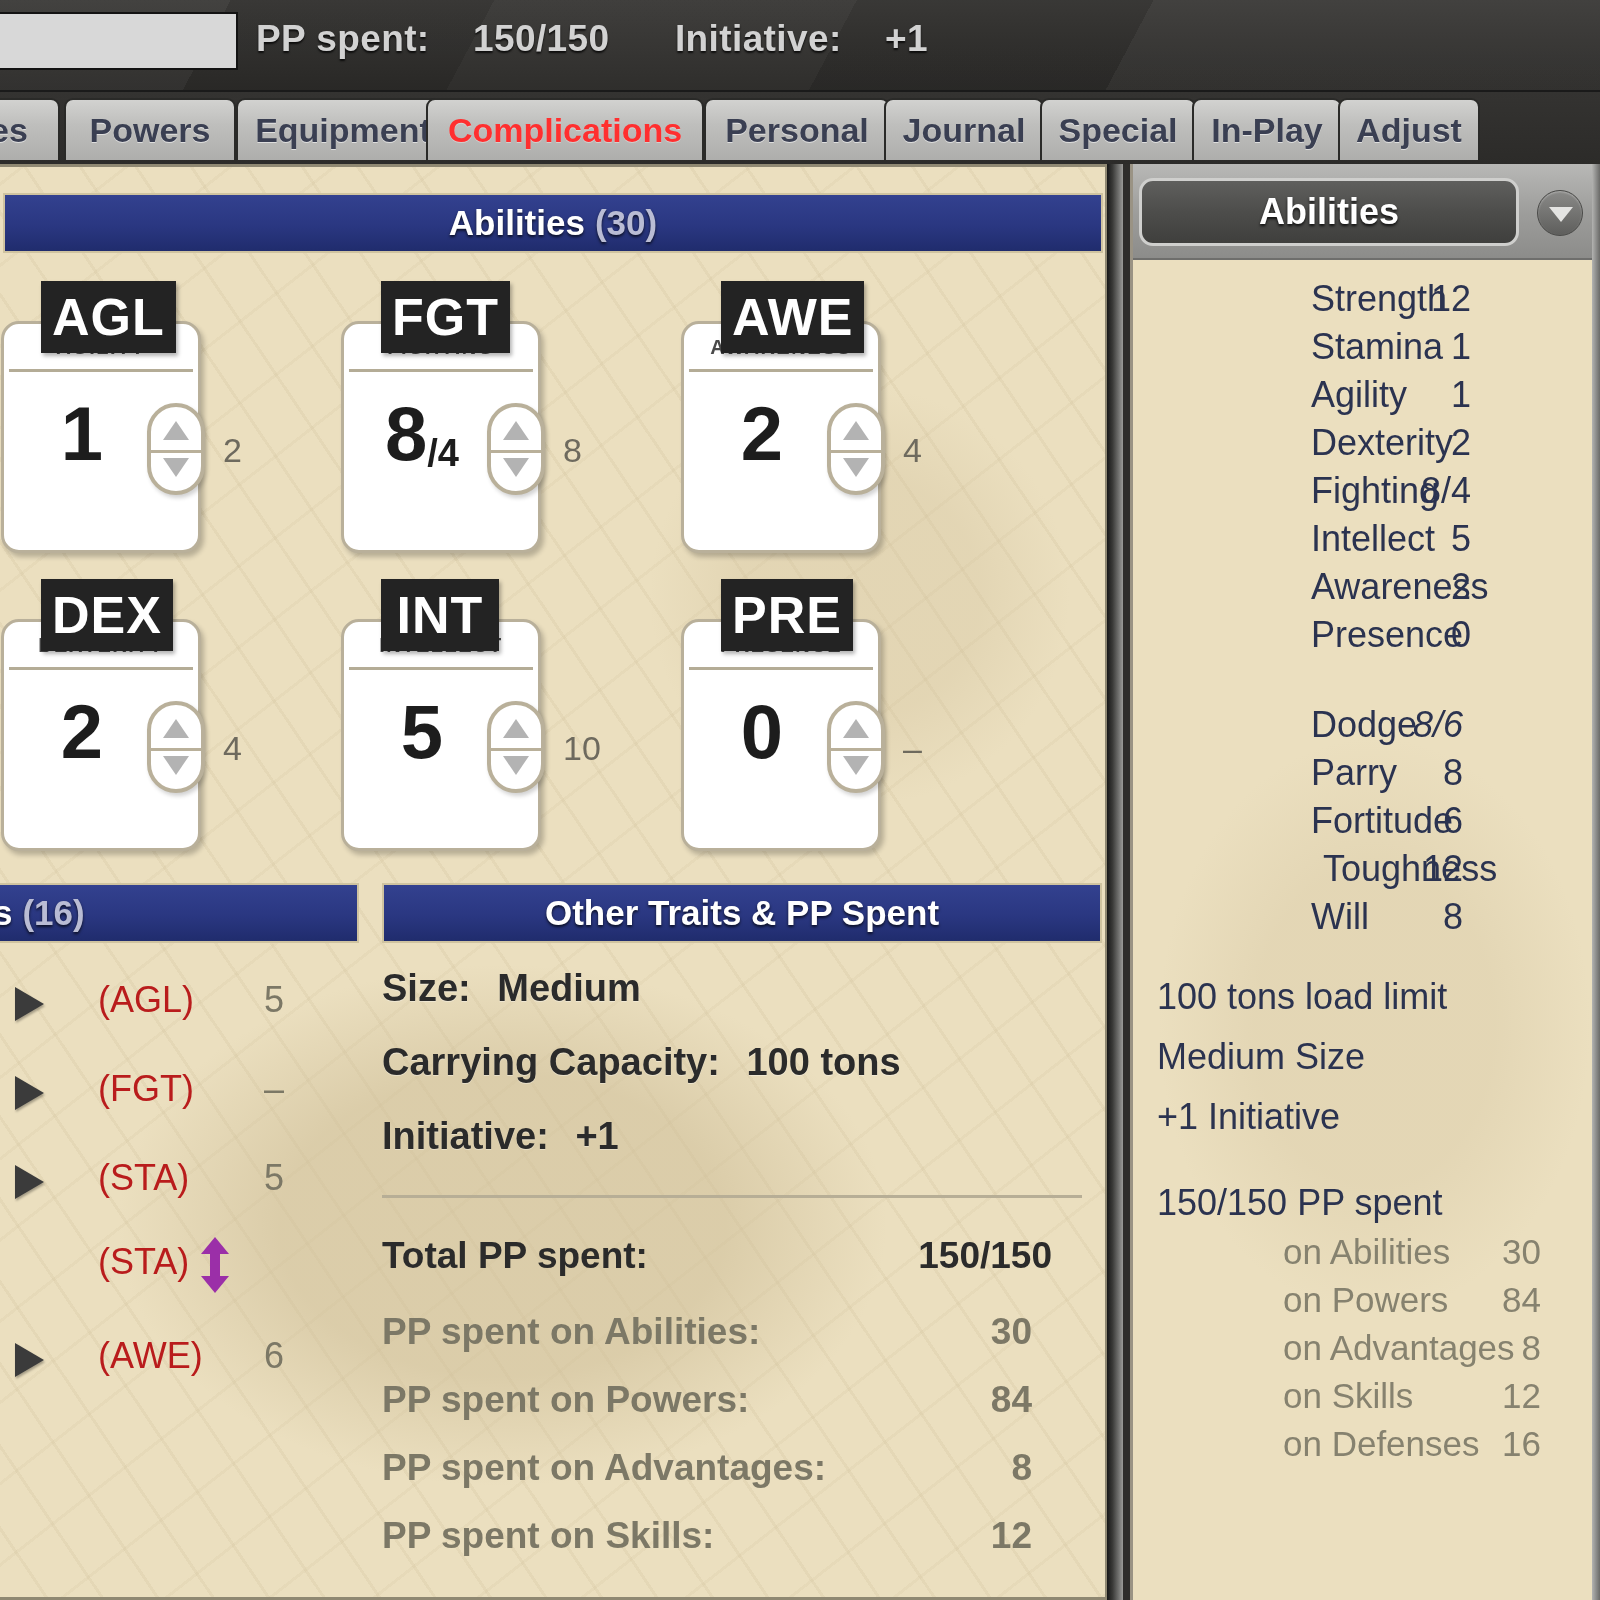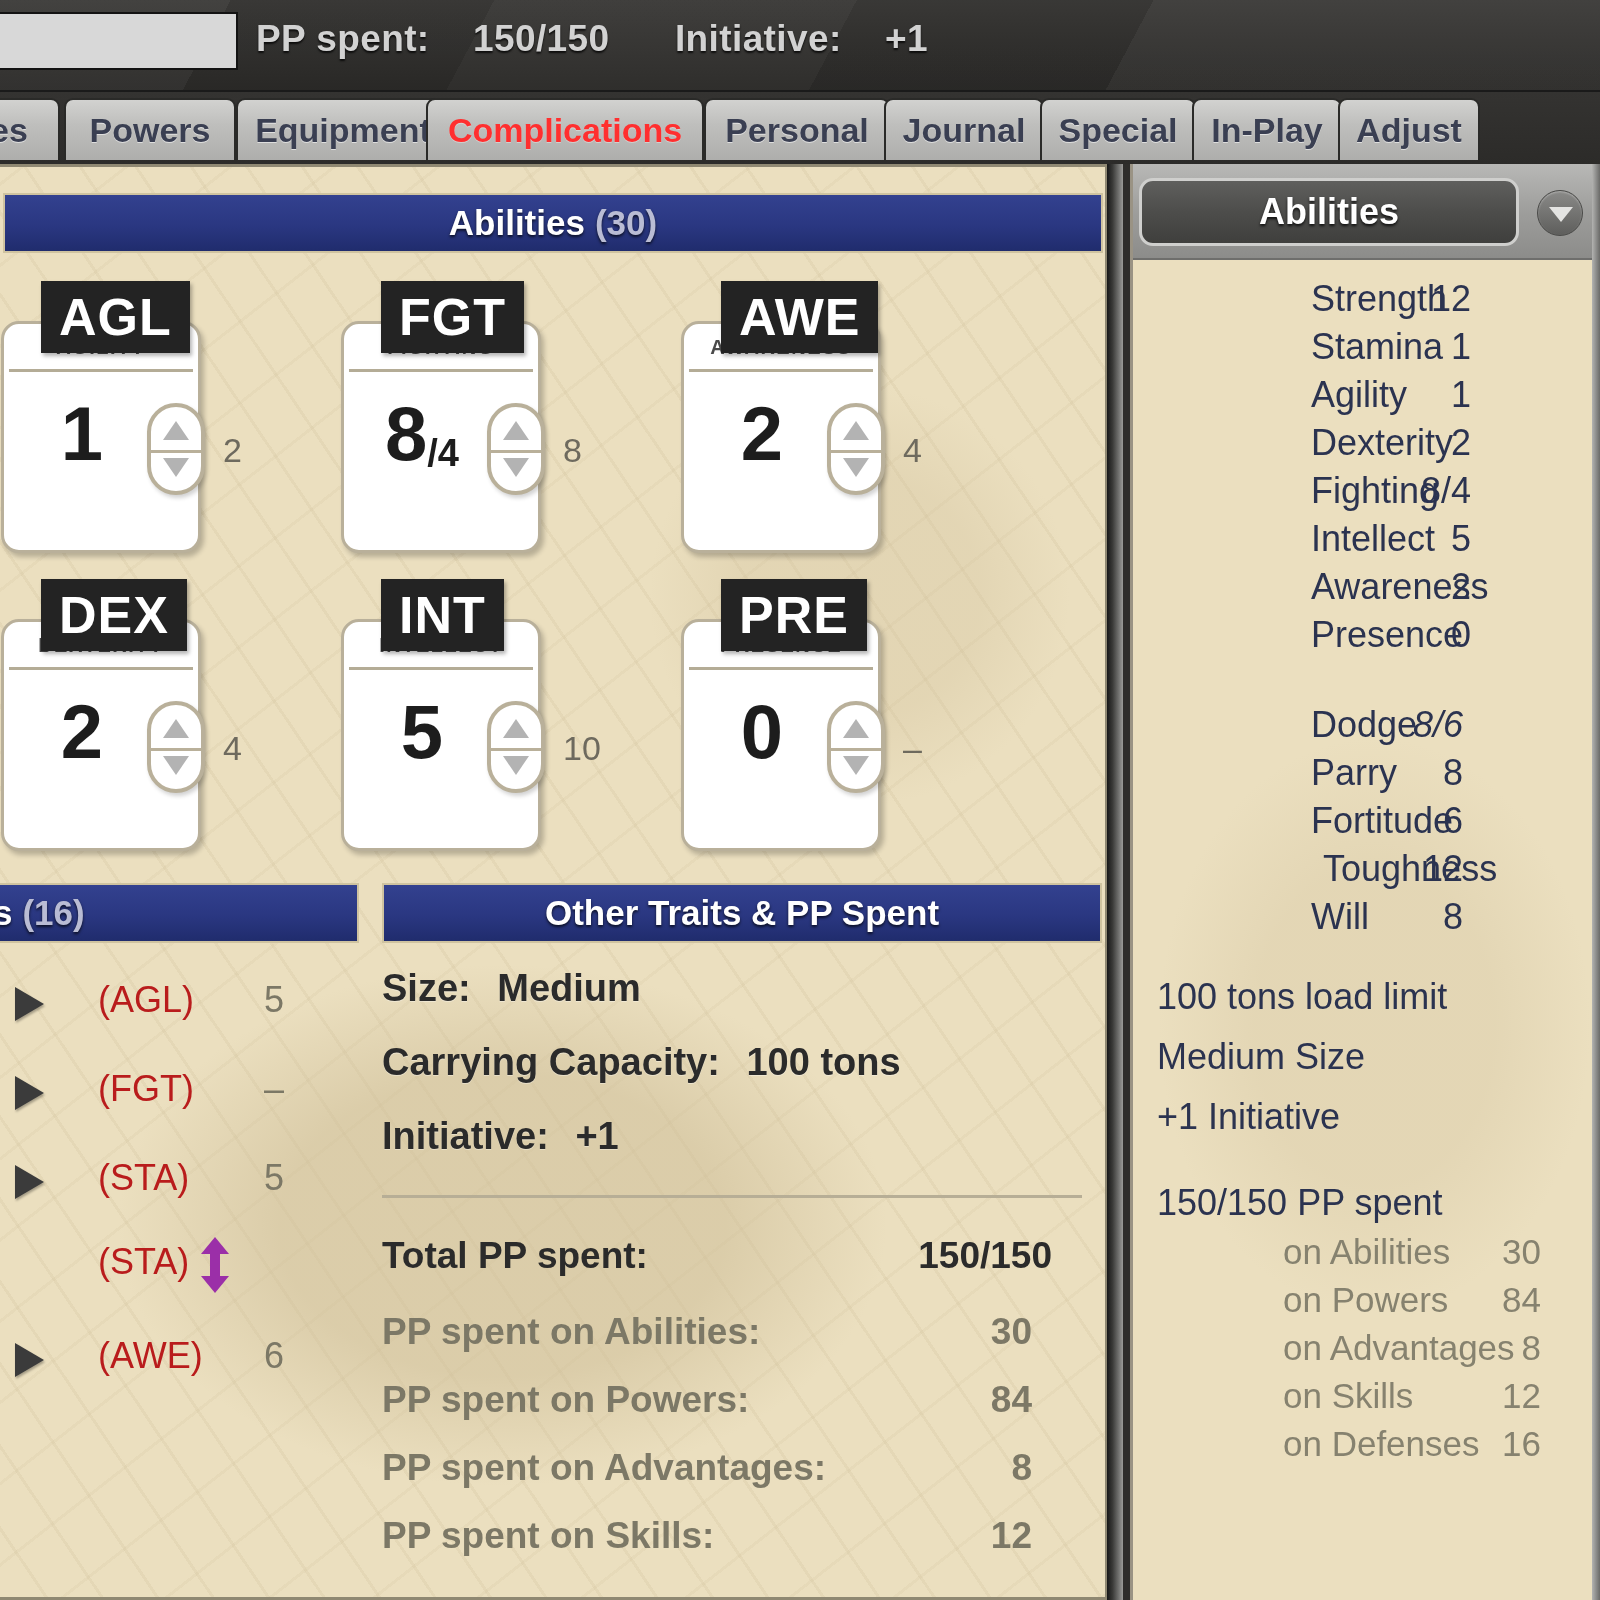--- a/index.html
+++ b/index.html
@@ -105,21 +105,21 @@
     position: absolute; left: 0; top: 55px; width: 200px;
     text-align: center; font-size: 20px; font-weight: bold;
     color: #4a4a4a; letter-spacing: 1.5px;
   }
   .abcard .rule {
     position: absolute; left: 8px; top: 88px; width: 184px; height: 3px;
     background: #b4ac96;
   }
   .abcard .abbr {
     position: absolute; left: 40px; top: 0; height: 72px; min-width: 118px;
-    padding: 0 18px;
+    padding: 0 11px;
     background: #232323;
     display: flex; align-items: center; justify-content: center;
     color: #fff; font-size: 52px; font-weight: bold;
     letter-spacing: 1px;
     box-shadow: 2px 3px 4px rgba(0,0,0,.3);
   }
   .abcard .value {
     position: absolute; left: 6px; top: 110px; width: 150px;
     text-align: center;
     font-size: 76px; font-weight: bold; color: #1d1d1d;

